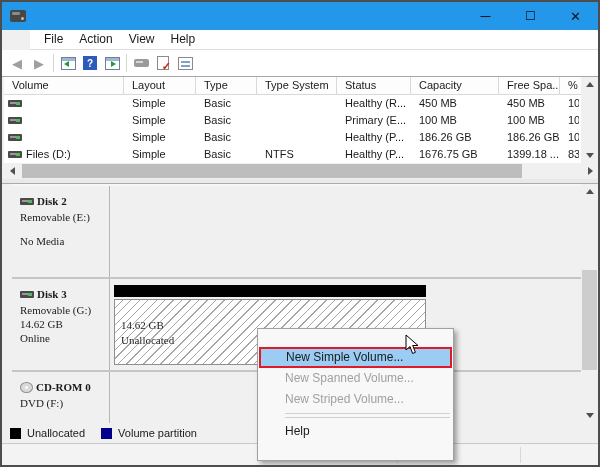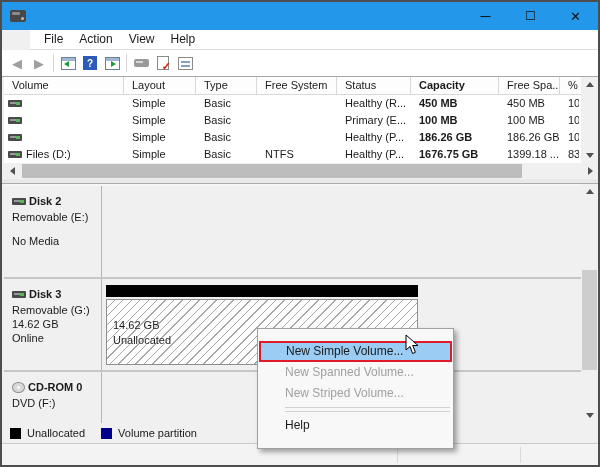--- a/index.html
+++ b/index.html
@@ -40,21 +40,21 @@
   .tb-props { width:15px; height:13px; background:#fff; border:1px solid #8a8a8a; position:relative; }
   .tb-props::before { content:""; position:absolute; left:2px; top:3px; width:9px; height:2px; background:#7ea1c4; }
   .tb-props::after { content:""; position:absolute; left:2px; top:7px; width:9px; height:2px; background:#7ea1c4; }
 
   
   .vol-table { position:absolute; left:2px; top:75px; width:577px; height:86px; background:#fff; }
   .vt-header { display:flex; height:18px; background:#fdfdfd; border-bottom:1px solid #d9d9d9; }
   .vt-hcell { border-right:1px solid #d9d9d9; padding:2px 12px 0 8px; font-size:11px; white-space:nowrap; overflow:hidden; }
   .vt-row { display:flex; height:17px; align-items:center; }
   .vt-cell { padding-left:8px; white-space:nowrap; overflow:hidden; height:17px; line-height:17px; }
-  .c0{width:120px;} .c1{width:72px;} .c2{width:61px;} .c3{width:80px;} .c4{width:74px;} .c5{width:88px;font-weight:bold;} .c6{width:61px;} .c7{width:19px; border-right:none;}
+  .c0{width:120px;} .c1{width:72px;} .c2{width:61px;} .c3{width:80px;} .c4{width:74px;} .c5{width:88px;} .c6{width:61px;} .c7{width:19px; border-right:none;}
   .vt-row .c0 { padding-left:4px; display:flex; align-items:center; gap:4px; }
   .disk-mini { width:14px; height:7px; background:#4a4a4a; border-radius:1px; position:relative; flex:0 0 auto; }
   .disk-mini::after { content:""; position:absolute; right:2px; top:2px; width:4px; height:3px; background:#59b55f; }
   .disk-mini::before { content:""; position:absolute; left:2px; top:2px; width:6px; height:2px; background:#989898; }
 
   
   .vscroll { position:absolute; width:17px; background:#f0f0f0; }
   .vscroll.table { left:579px; top:75px; height:86px; }
   .vscroll.disks { left:579px; top:182px; height:239px; }
   .sb-btn { position:absolute; left:0; width:17px; height:15px; background:#f0f0f0; display:flex; align-items:center; justify-content:center; }
@@ -65,21 +65,21 @@
   .tri-right { width:0; height:0; border-top:4px solid transparent; border-bottom:4px solid transparent; border-left:5px solid #505050; }
   .sb-thumb-v { position:absolute; left:1px; width:15px; background:#cdcdcd; }
   .hscroll { position:absolute; left:2px; top:161px; width:594px; height:16px; background:#f0f0f0; }
   .hs-btn { position:absolute; top:0; width:16px; height:16px; display:flex; align-items:center; justify-content:center; }
   .hs-btn.left{ left:0; } .hs-btn.right{ right:0; }
   .hs-thumb { position:absolute; left:18px; top:1px; width:500px; height:14px; background:#bdbdbd; }
 
   .splitter { position:absolute; left:0; top:177px; width:596px; height:5px; background:#e9e9e9; border-bottom:1px solid #ababab; }
 
   
-  .disk-area { position:absolute; left:2px; top:182px; width:577px; height:239px; background:#f7f7f7; }
+  .disk-area { position:absolute; left:10px; top:182px; width:577px; height:239px; background:#f7f7f7;font-family:Liberation Serif, serif; }
   .disk-row { position:absolute; left:0; width:577px; display:flex; border-bottom:2px solid #c6c6c6; background:#f0f0f0; }
   .disk-row.r0 { top:2px; height:93px; }
   .disk-row.r1 { top:95px; height:93px; }
   .disk-row.r2 { top:188px; height:51px; border-bottom:none; }
   .disk-label { width:98px; border-right:1px solid #b5b5b5; padding:8px 4px 0 8px; background:#f0f0f0; }
   .disk-label .dname { font-weight:bold; display:flex; align-items:center; gap:3px; margin-bottom:2px; }
   .disk-label div { line-height:14px; }
   .disk-label .gap { height:10px; }
   .disk-body { flex:1; position:relative; background:#f0f0f0; }
   .partition { position:absolute; left:4px; top:6px; width:312px; height:80px; }
@@ -90,21 +90,21 @@
   .cd-icon::after { content:""; position:absolute; left:4px; top:3px; width:3px; height:3px; background:#fff; border-radius:50%; }
 
   
   .legend { position:absolute; left:0; top:421px; width:596px; height:20px; background:#f0f0f0; display:flex; align-items:center; padding-left:8px; gap:6px; }
   .swatch { width:11px; height:11px; flex:0 0 auto; }
   .legend .lbl { margin-right:10px; }
   .statusbar { position:absolute; left:0; top:441px; width:596px; height:22px; background:#f3f3f3; border-top:1px solid #c9c9c9; }
   .status-div { position:absolute; top:3px; width:1px; height:16px; background:#d8d8d8; }
 
   
-  .ctx-menu { position:absolute; left:255px; top:326px; width:197px; background:#f8f8f8; border:1px solid #a0a0a0; box-shadow:3px 3px 5px rgba(0,0,0,0.35); padding:12px 0; z-index:50; }
+  .ctx-menu { position:absolute; left:255px; top:326px; width:197px; background:#f8f8f8; border:1px solid #a0a0a0; box-shadow:3px 3px 5px rgba(0,0,0,0.35); padding:18px 0; z-index:50; }
   .ctx-item { height:21px; line-height:21px; padding-left:27px; font-size:12px; white-space:nowrap; }
   .ctx-item.disabled { color:#a0a0a0; }
   .ctx-item.highlight { border:2px solid #e01b29; padding-left:25px; line-height:17px; margin:0 1px; }
   .ctx-sep { height:1px; background:#d0d0d0; margin:3px 3px 3px 27px; }
 
   
   .cursor { position:absolute; left:403px; top:332px; z-index:60; }
 </style>
 </head>
 <body>
@@ -156,21 +156,21 @@
     <div class="tb-btn">
         <div class="tb-props"></div>
       </div>
   </div>
 
   <div class="vol-table">
     <div class="vt-header">
       <div class="vt-hcell c0">Volume</div>
       <div class="vt-hcell c1">Layout</div>
       <div class="vt-hcell c2">Type</div>
-      <div class="vt-hcell c3">Free System</div>
+      <div class="vt-hcell c3">Type System</div>
       <div class="vt-hcell c4">Status</div>
       <div class="vt-hcell c5">Capacity</div>
       <div class="vt-hcell c6">Free Spa...</div>
       <div class="vt-hcell c7">% F</div>
     </div>
 
     <div class="vt-row">
       <div class="vt-cell c0">
           <span class="disk-mini"></span>
           <span></span>

